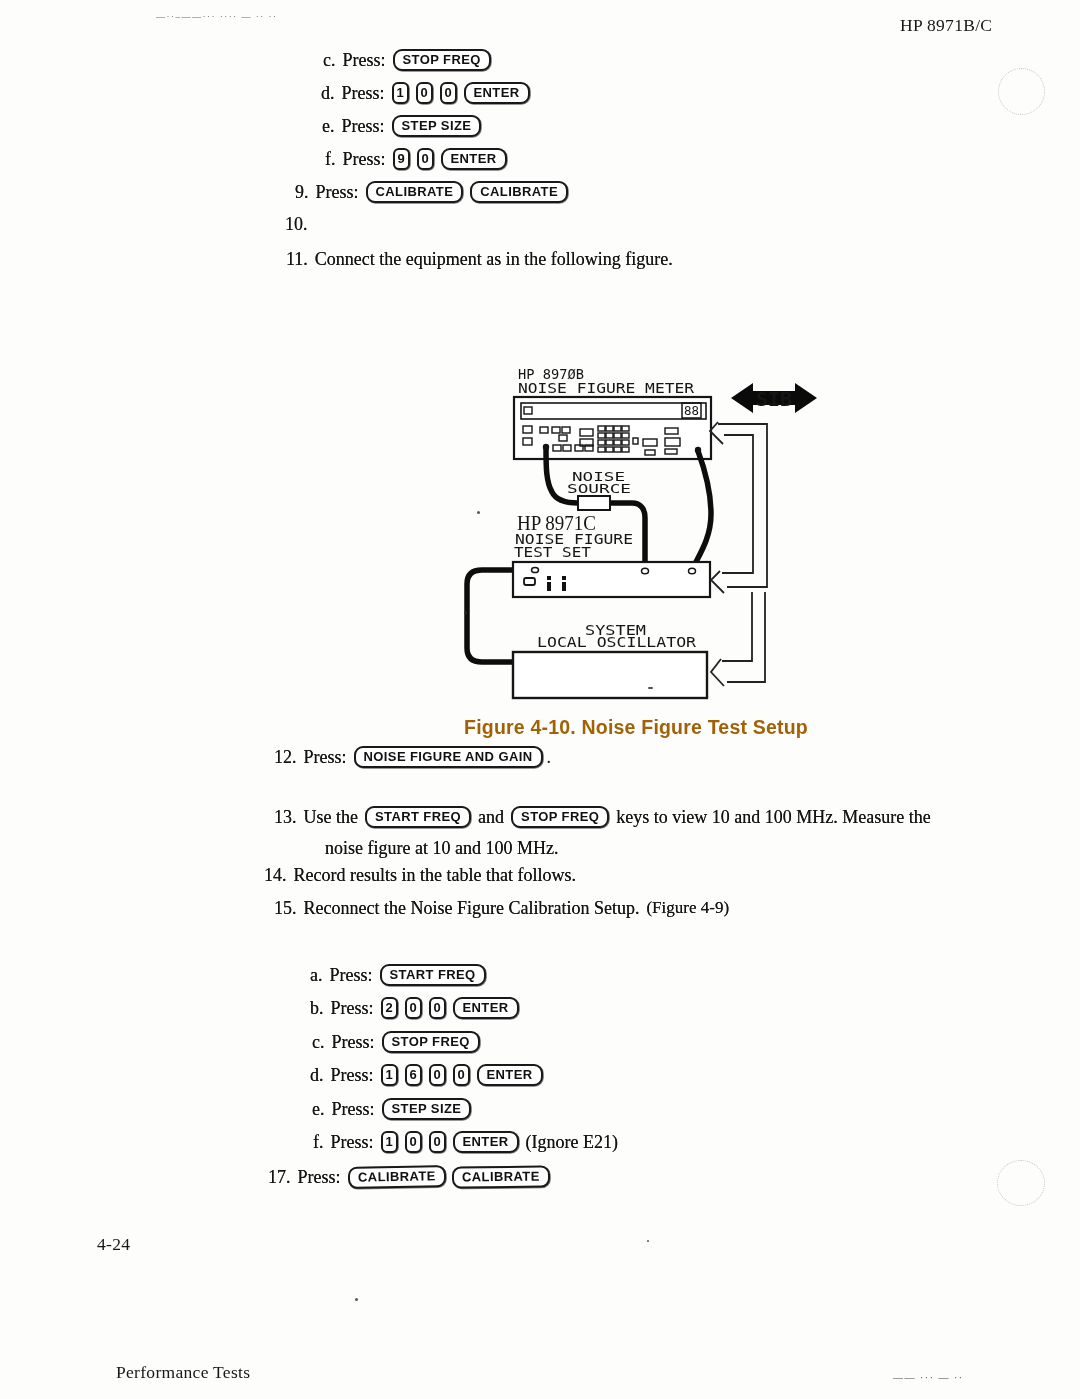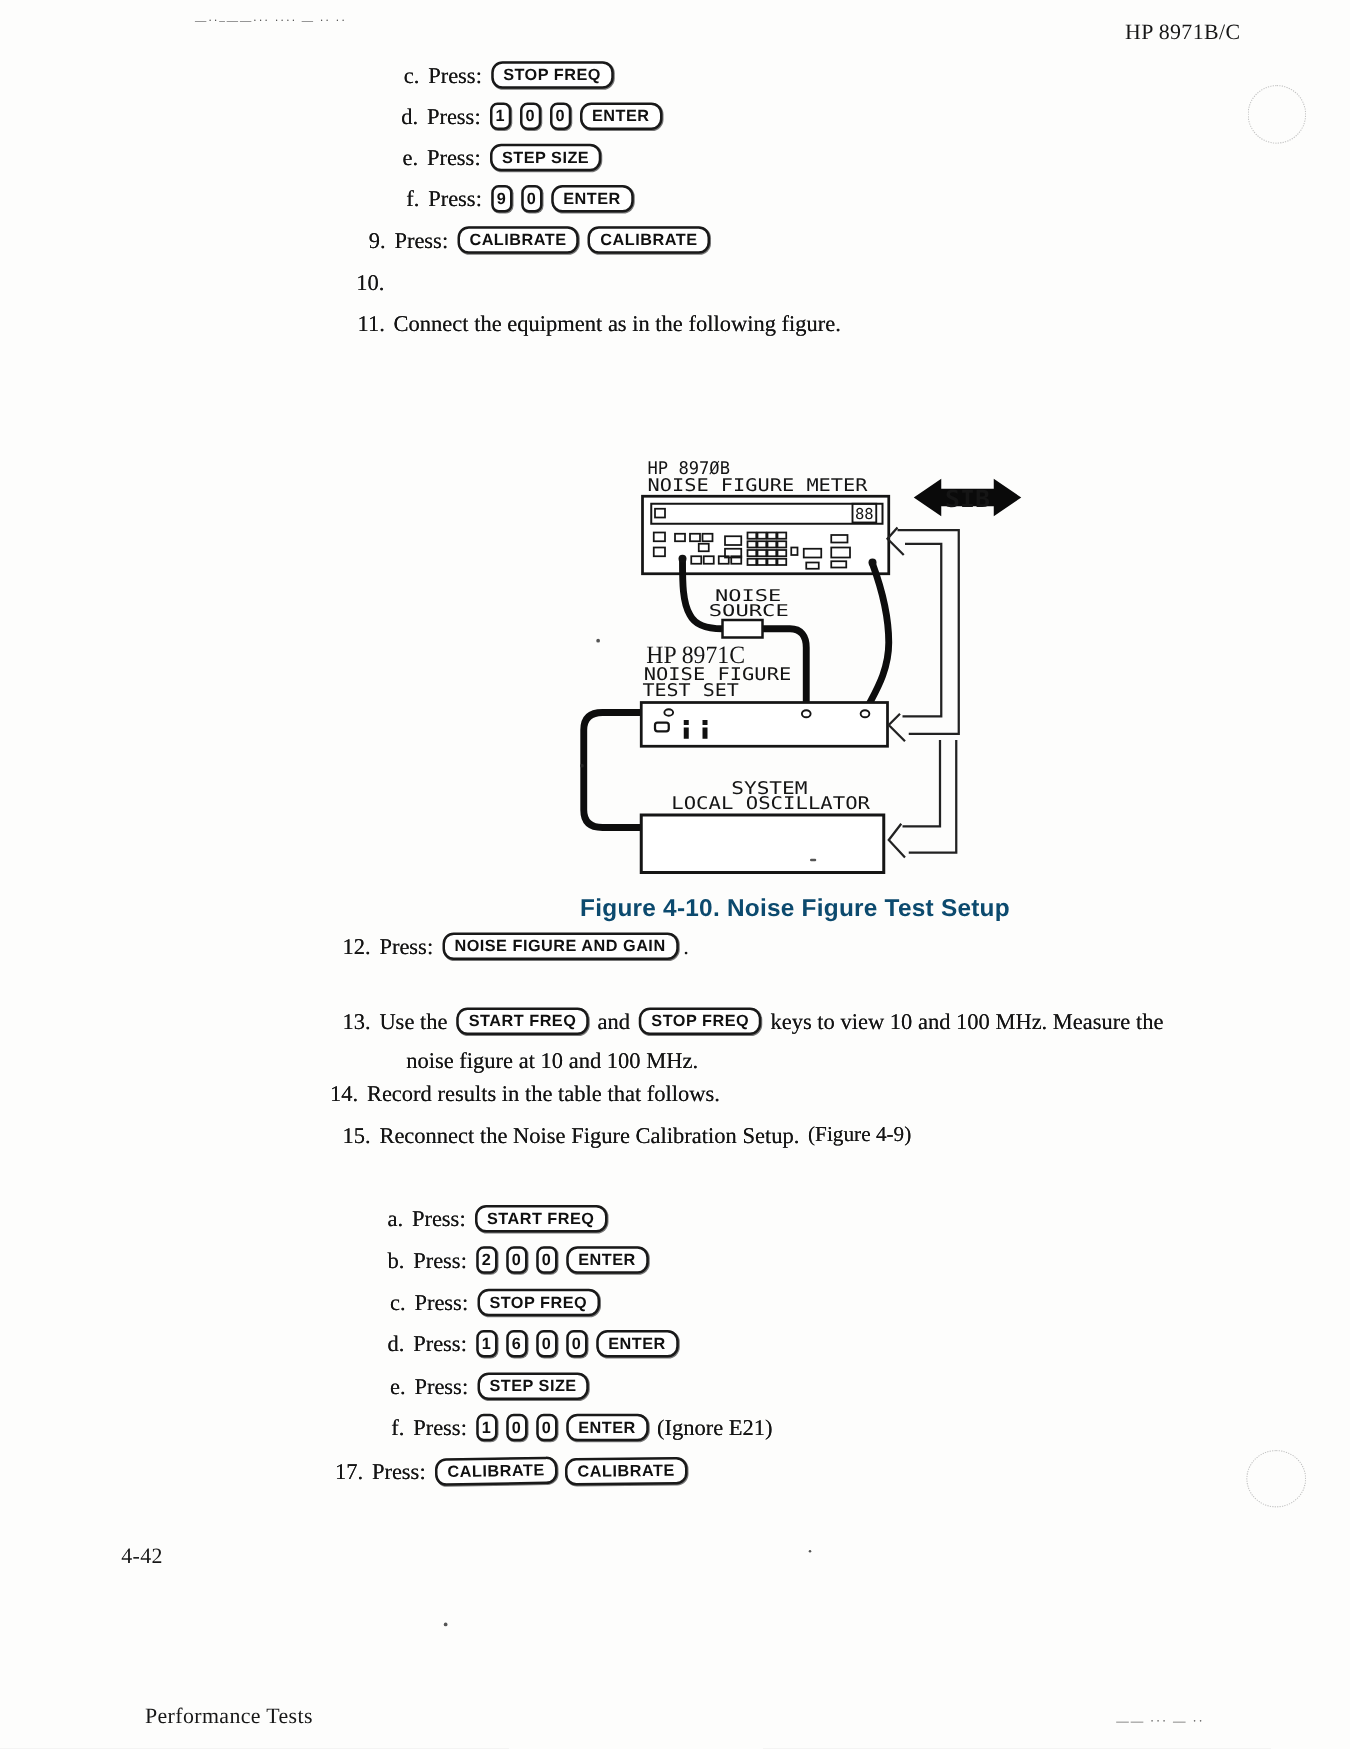--- a/index.html
+++ b/index.html
@@ -11,21 +11,21 @@
   .txt.sm{font-size:17px;}
   .key{border:2.4px solid #191919;border-radius:9px;padding:2px 8px 3px;background:#fff;
        font-family:"Liberation Sans",sans-serif;font-weight:bold;font-size:13px;
        letter-spacing:.4px;color:#101010;line-height:13px;box-shadow:.6px .6px 0 .2px #777;}
   .dk{border:2.2px solid #191919;border-radius:6px;padding:2px 0 3px;width:13px;text-align:center;
       background:#fff;font-family:"Liberation Sans",sans-serif;font-weight:bold;font-size:13px;
       color:#101010;line-height:13px;box-shadow:.6px .6px 0 .2px #777;}
   .sfx{font-size:18px;margin-left:-3px;}
   .hdr{font-size:17.5px;letter-spacing:.3px;}
   .caption{font-family:"Liberation Sans",sans-serif;font-weight:bold;font-size:19.5px;
-           letter-spacing:.2px;color:#0c4a6e;text-align:center;}
+           letter-spacing:.2px;color:#a16207;text-align:center;}
   .artifact{font-size:9px;letter-spacing:1.5px;color:#4a4a4a;filter:blur(.3px);white-space:nowrap;}
   .hole{position:absolute;border:1.6px dotted #c4c4c4;border-radius:50%;}
   .speck{position:absolute;width:3px;height:3px;background:#2b2b2b;border-radius:50%;opacity:.8;}
   svg text{font-family:"DejaVu Sans Mono",monospace;fill:#151515;}
   svg .serifT{font-family:"Liberation Serif",serif;}
 </style>
 </head>
 <body>
 
 <div class="page">
@@ -58,21 +58,21 @@
     <span class="dk">9</span>
     <span class="dk">0</span>
     <span class="key">ENTER</span>
   </div>
   <div class="ln" style="top:180px;left:295px;">
     <span class="num">9.</span>
     <span class="txt">Press:</span>
     <span class="key">CALIBRATE</span>
     <span class="key">CALIBRATE</span>
   </div>
-  <div class="ln" style="top:214px;left:285px;">
+  <div class="ln" style="top:214px;left:285px;flex-direction:column;">
     <span class="num">10.</span>
   </div>
   <div class="ln" style="top:247px;left:286px;">
     <span class="num">11.</span>
     <span class="txt">Connect the equipment as in the following figure.</span>
   </div>
 
   <svg class="abs" style="left:440px;top:352px;" width="420" height="356" viewBox="0 0 420 356">
 
     <text x="78" y="27" font-size="14" textLength="66" lengthAdjust="spacingAndGlyphs">HP 897ØB</text>
@@ -241,21 +241,21 @@
     <span class="txt">(Ignore E21)</span>
   </div>
   <div class="ln" style="top:1165px;left:268px;">
     <span class="num">17.</span>
     <span class="txt">Press:</span>
     <span class="key" style="transform:rotate(-1deg);">CALIBRATE</span>
     <span class="key" style="transform:rotate(-0.6deg);">CALIBRATE</span>
   </div>
 
   <div class="hole" style="left:997px;top:1160px;width:46px;height:44px;"></div>
-  <div class="abs hdr" style="left:97px;top:1234px;">4-42</div>
+  <div class="abs hdr" style="left:97px;top:1234px;">4-24</div>
   <div class="abs hdr" style="left:116px;top:1362px;filter:blur(.25px);">Performance Tests</div>
   <div class="abs artifact" style="left:893px;top:1372px;font-size:10px;">—— ··· — ··</div>
 
   <span class="speck" style="left:477px;top:511px;"></span>
   <span class="speck" style="left:464px;top:611px;"></span>
   <span class="speck" style="left:648px;top:687px;width:5px;height:2px;border-radius:1px;"></span>
   <span class="speck" style="left:355px;top:1298px;"></span>
   <span class="speck" style="left:647px;top:1240px;width:2px;height:2px;"></span>
 
 </div>

